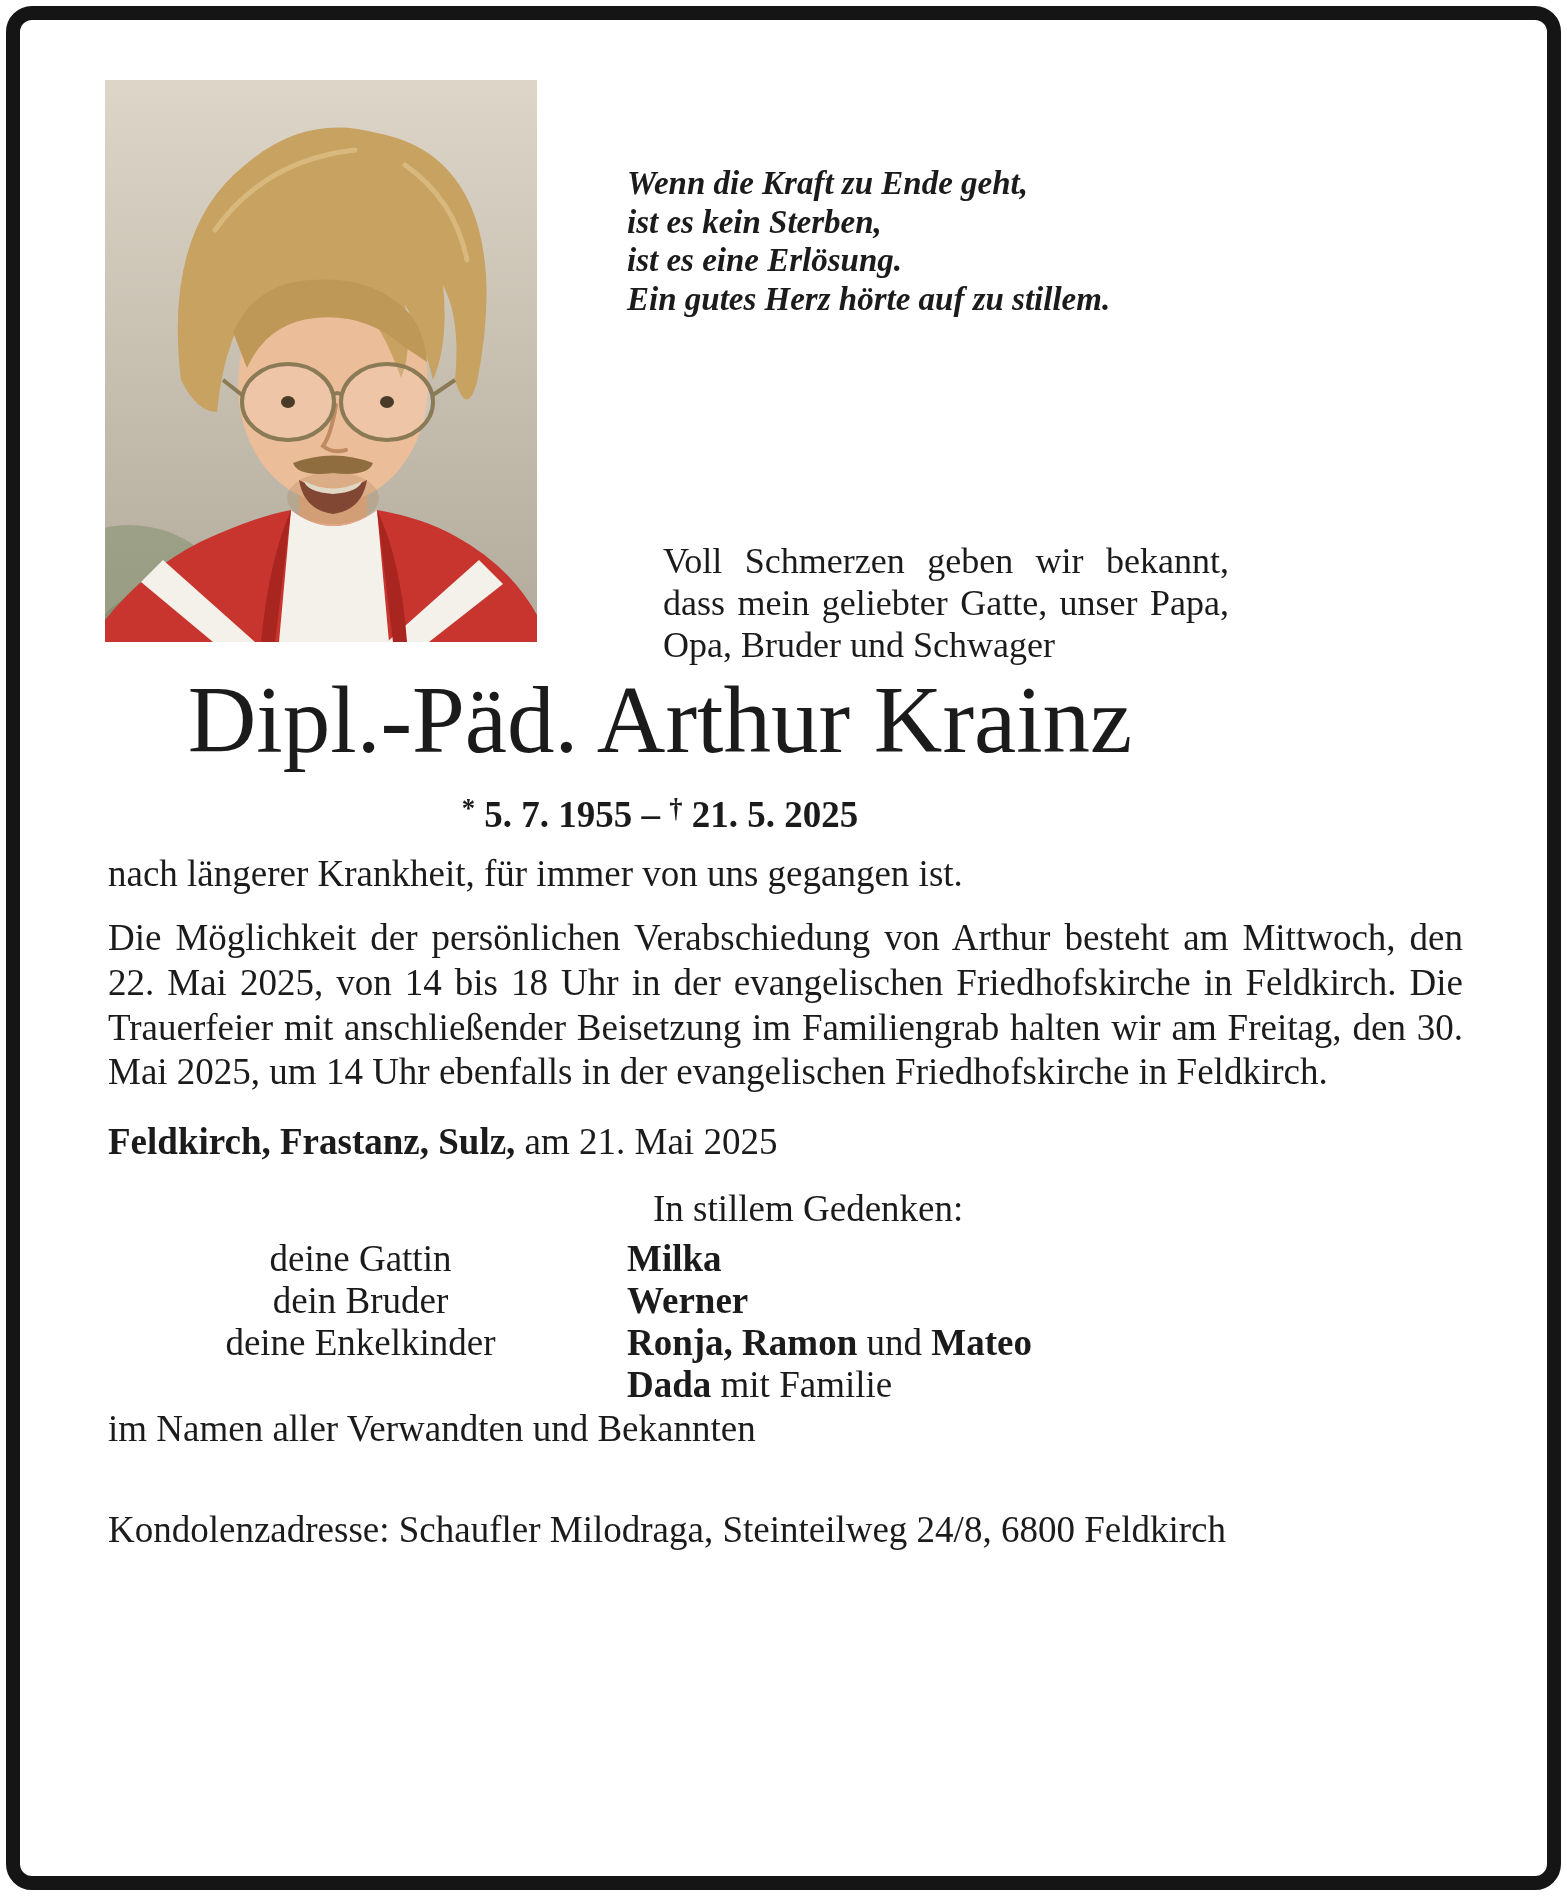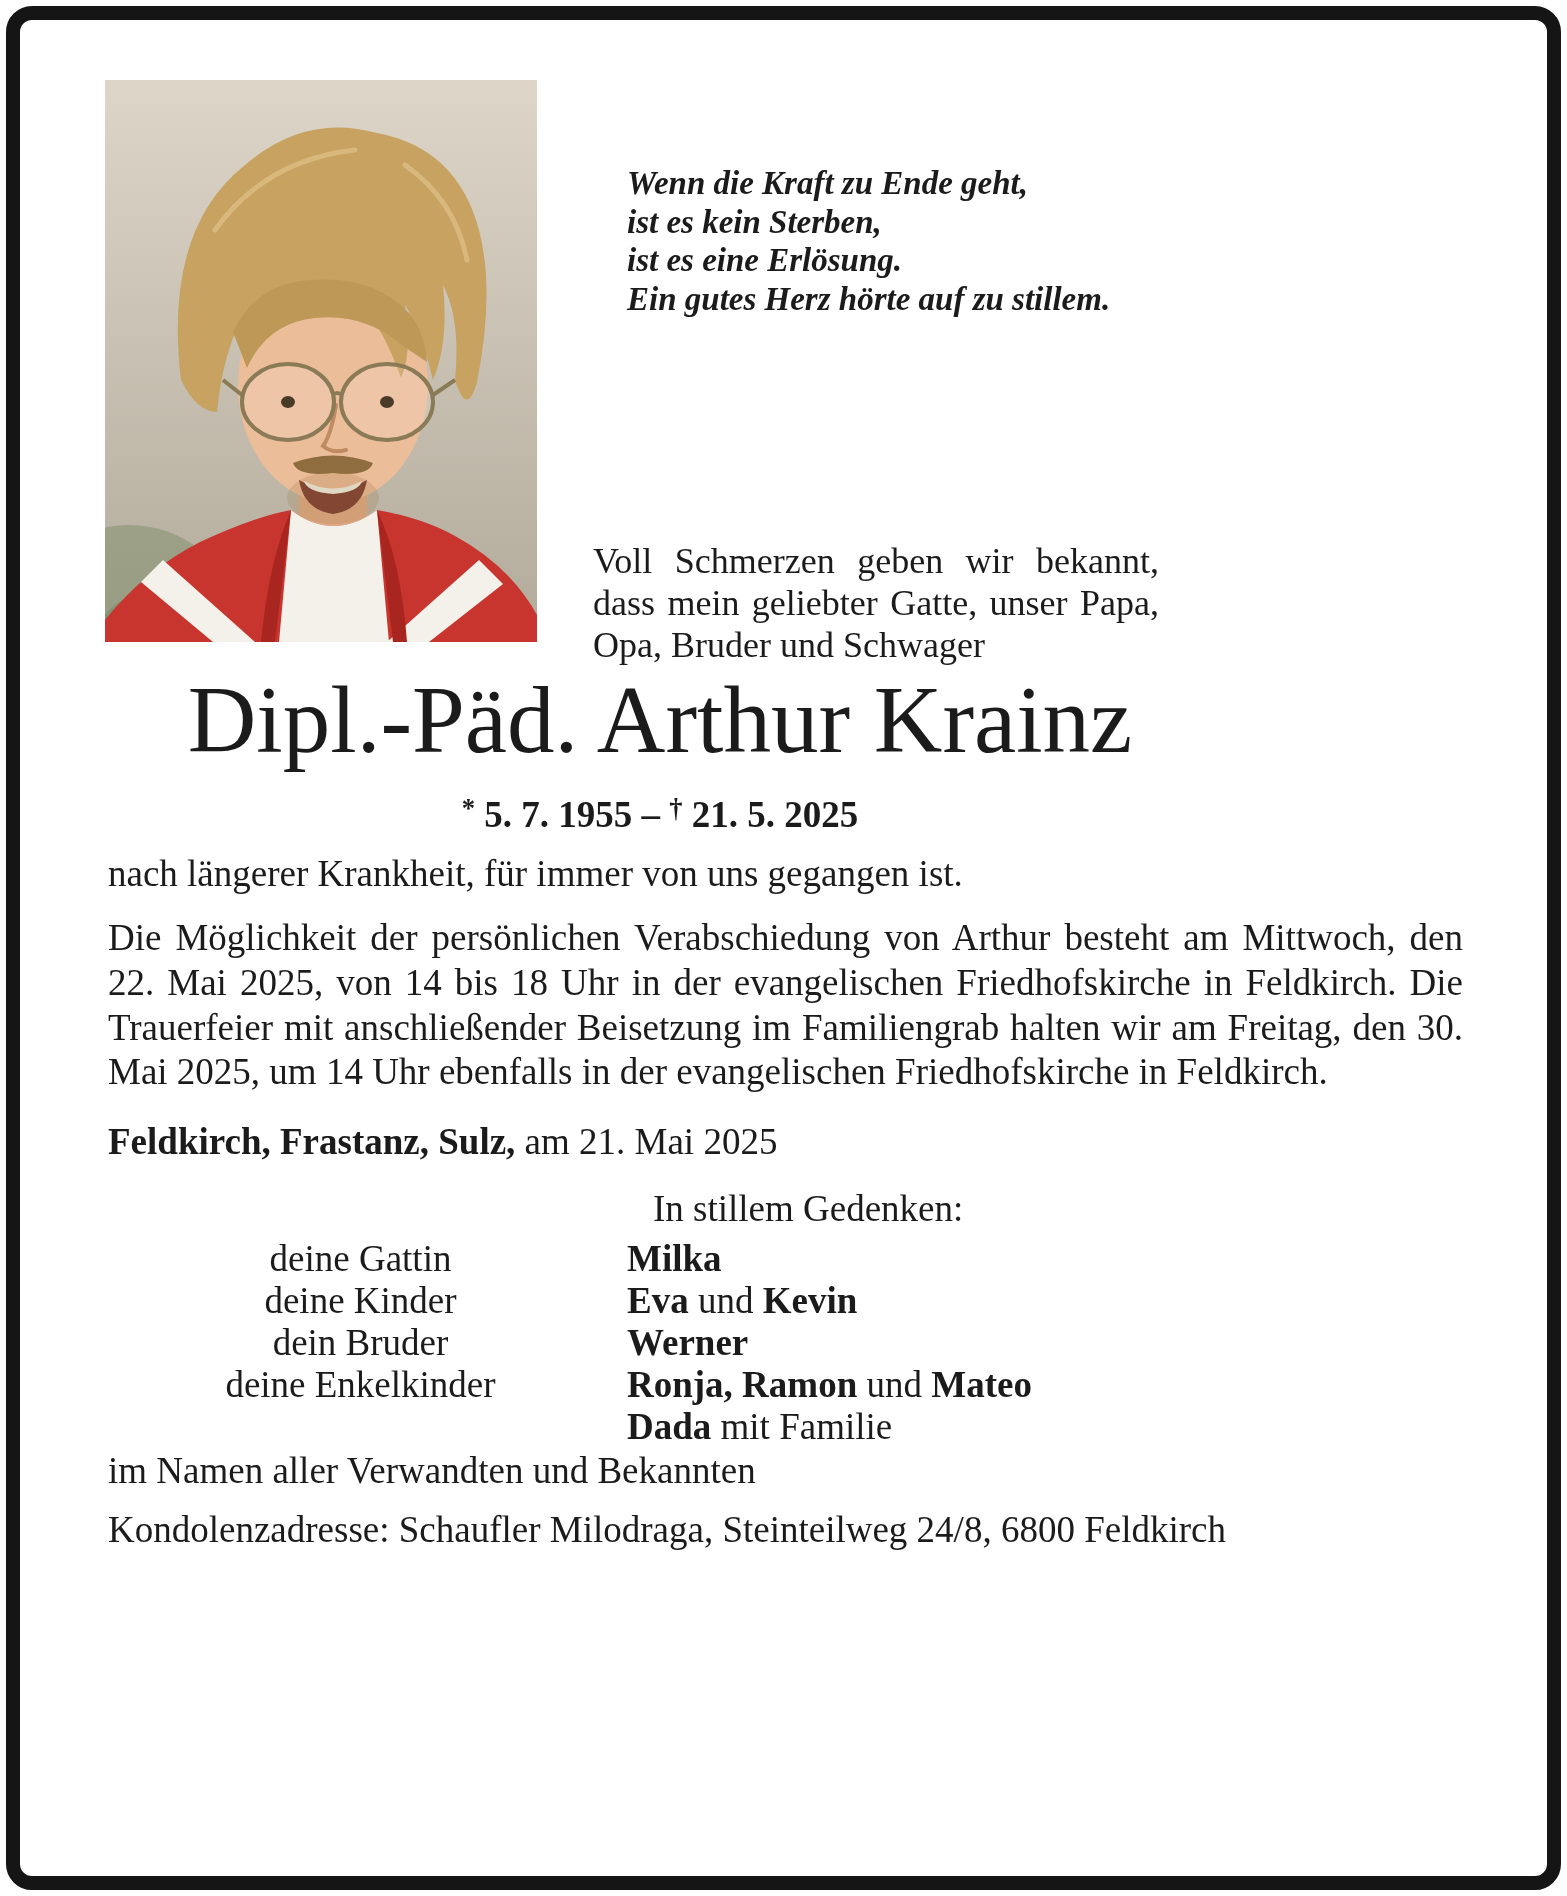--- a/index.html
+++ b/index.html
@@ -38,21 +38,21 @@
     left: 627px;
     top: 164px;
     font-style: italic;
     font-weight: 600;
     font-size: 33px;
     line-height: 1.17;
   }
 
   .announcement {
     position: absolute;
-    left: 593px;
+    left: 663px;
     top: 541px;
     width: 566px;
     font-size: 36px;
     line-height: 1.16;
     text-align: justify;
   }
 
   .title {
     position: absolute;
     left: 0;
@@ -211,24 +211,20 @@
   </div>
 
   <div class="memorial">
     <div class="heading">In stillem Gedenken:</div>
 
     <div class="mrow">
       <span class="mlabel">deine Gattin</span>
       <span class="mnames"><span class="bold">Milka</span><span></span><span class="bold"></span></span>
     </div>
     <div class="mrow">
-      <span class="mlabel">deine Kinder</span>
-      <span class="mnames"><span class="bold">Eva</span><span> und </span><span class="bold">Kevin</span></span>
-    </div>
-    <div class="mrow">
       <span class="mlabel">dein Bruder</span>
       <span class="mnames"><span class="bold">Werner</span><span></span><span class="bold"></span></span>
     </div>
     <div class="mrow">
       <span class="mlabel">deine Enkelkinder</span>
       <span class="mnames"><span class="bold">Ronja, Ramon</span><span> und </span><span class="bold">Mateo</span></span>
     </div>
     <div class="mrow">
       <span class="mlabel"></span>
       <span class="mnames"><span class="bold">Dada</span><span> mit Familie</span><span class="bold"></span></span>

